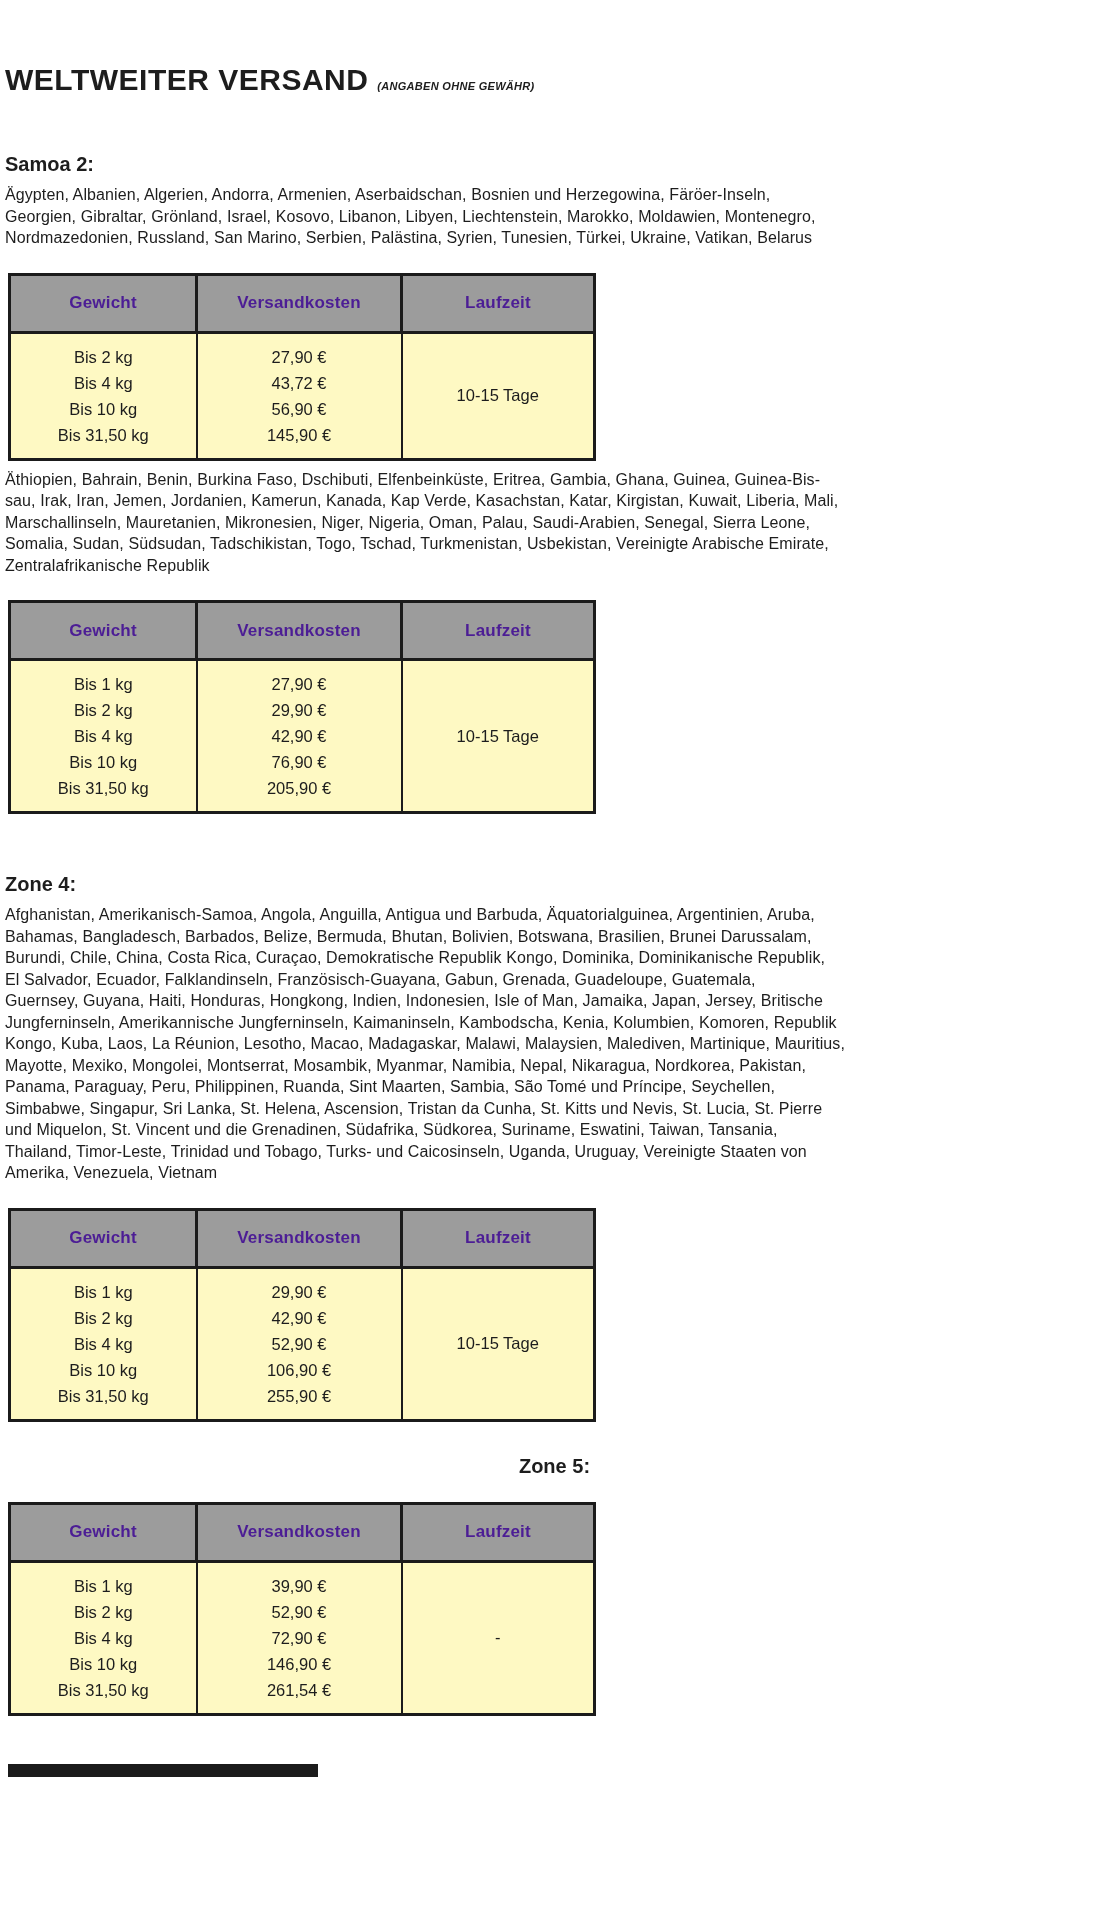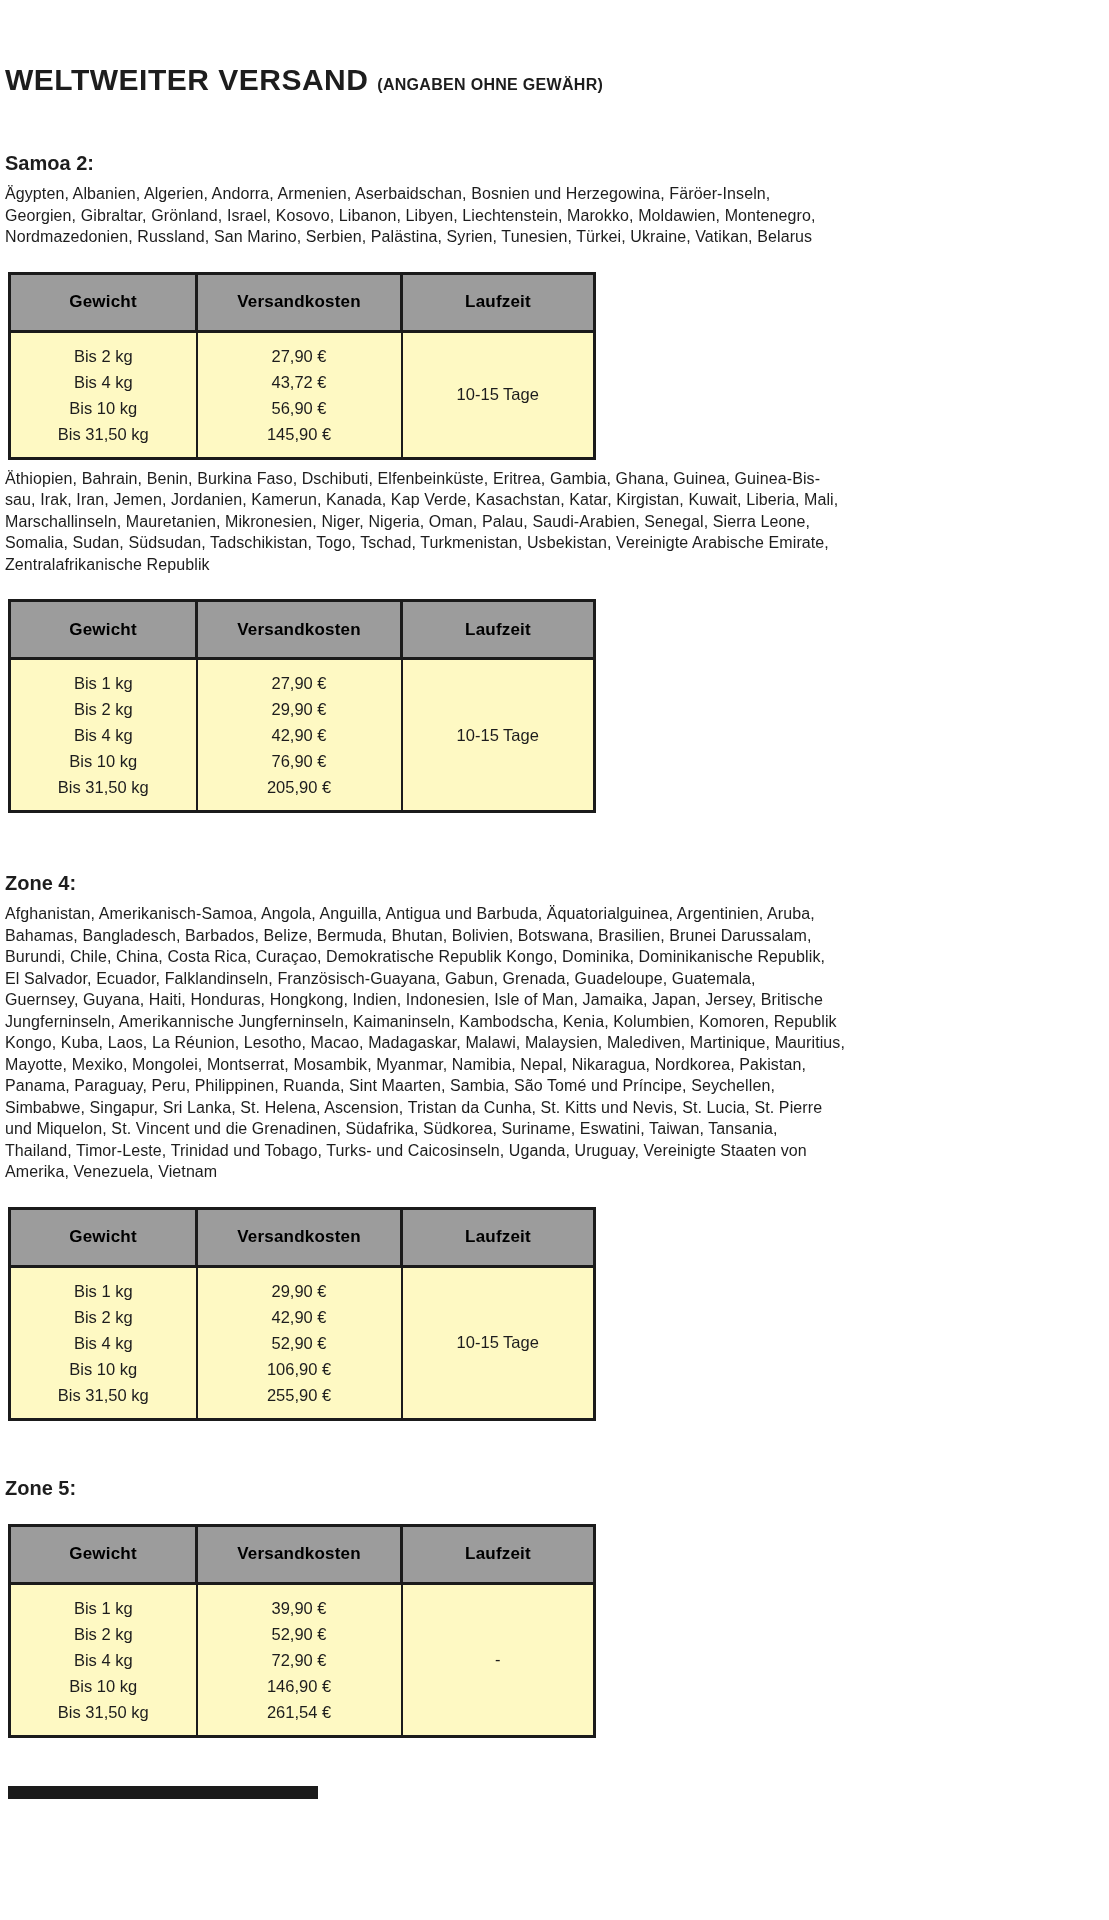--- a/index.html
+++ b/index.html
@@ -20,51 +20,52 @@
   }
   .doc-title {
     margin: 64px 0 0 0;
     font-size: 30px;
     line-height: 32px;
     font-weight: bold;
     letter-spacing: 0.5px;
     white-space: nowrap;
   }
   .doc-title .title-note {
-    font-size: 16px;
+    font-size: 11px;
     font-weight: bold;
     letter-spacing: 0.3px;
+    font-style: italic;
   }
   .zone-heading {
     font-size: 20px;
     line-height: 24px;
     font-weight: bold;
     margin: 0;
   }
   .zone-2 .zone-heading { margin-top: 50px; }
   .zone-3 .zone-heading { margin-top: 56px; }
   .zone-4 .zone-heading { margin-top: 58px; }
-  .zone-5 .zone-heading { margin-top: 55px; }
+  .zone-5 .zone-heading { margin-top: 32px; text-align: center; }
   .countries {
     margin: 8px 0 0 0;
     font-size: 16px;
     line-height: 21.5px;
     white-space: pre-line;
     letter-spacing: 0.1px;
   }
   table.shipping-table {
     border-collapse: collapse;
     table-layout: fixed;
     width: 585px;
     margin: 24px 0 0 3px;
     border: 3px solid #1b1b1b;
   }
   table.shipping-table th {
     background: #9c9c9c;
-    color: #000000;
+    color: #4c1d95;
     font-weight: bold;
     font-size: 17px;
     height: 53px;
     border: 3px solid #1b1b1b;
     text-align: center;
     vertical-align: middle;
     letter-spacing: 0.2px;
   }
   table.shipping-table td {
     border: 2px solid #1b1b1b;

